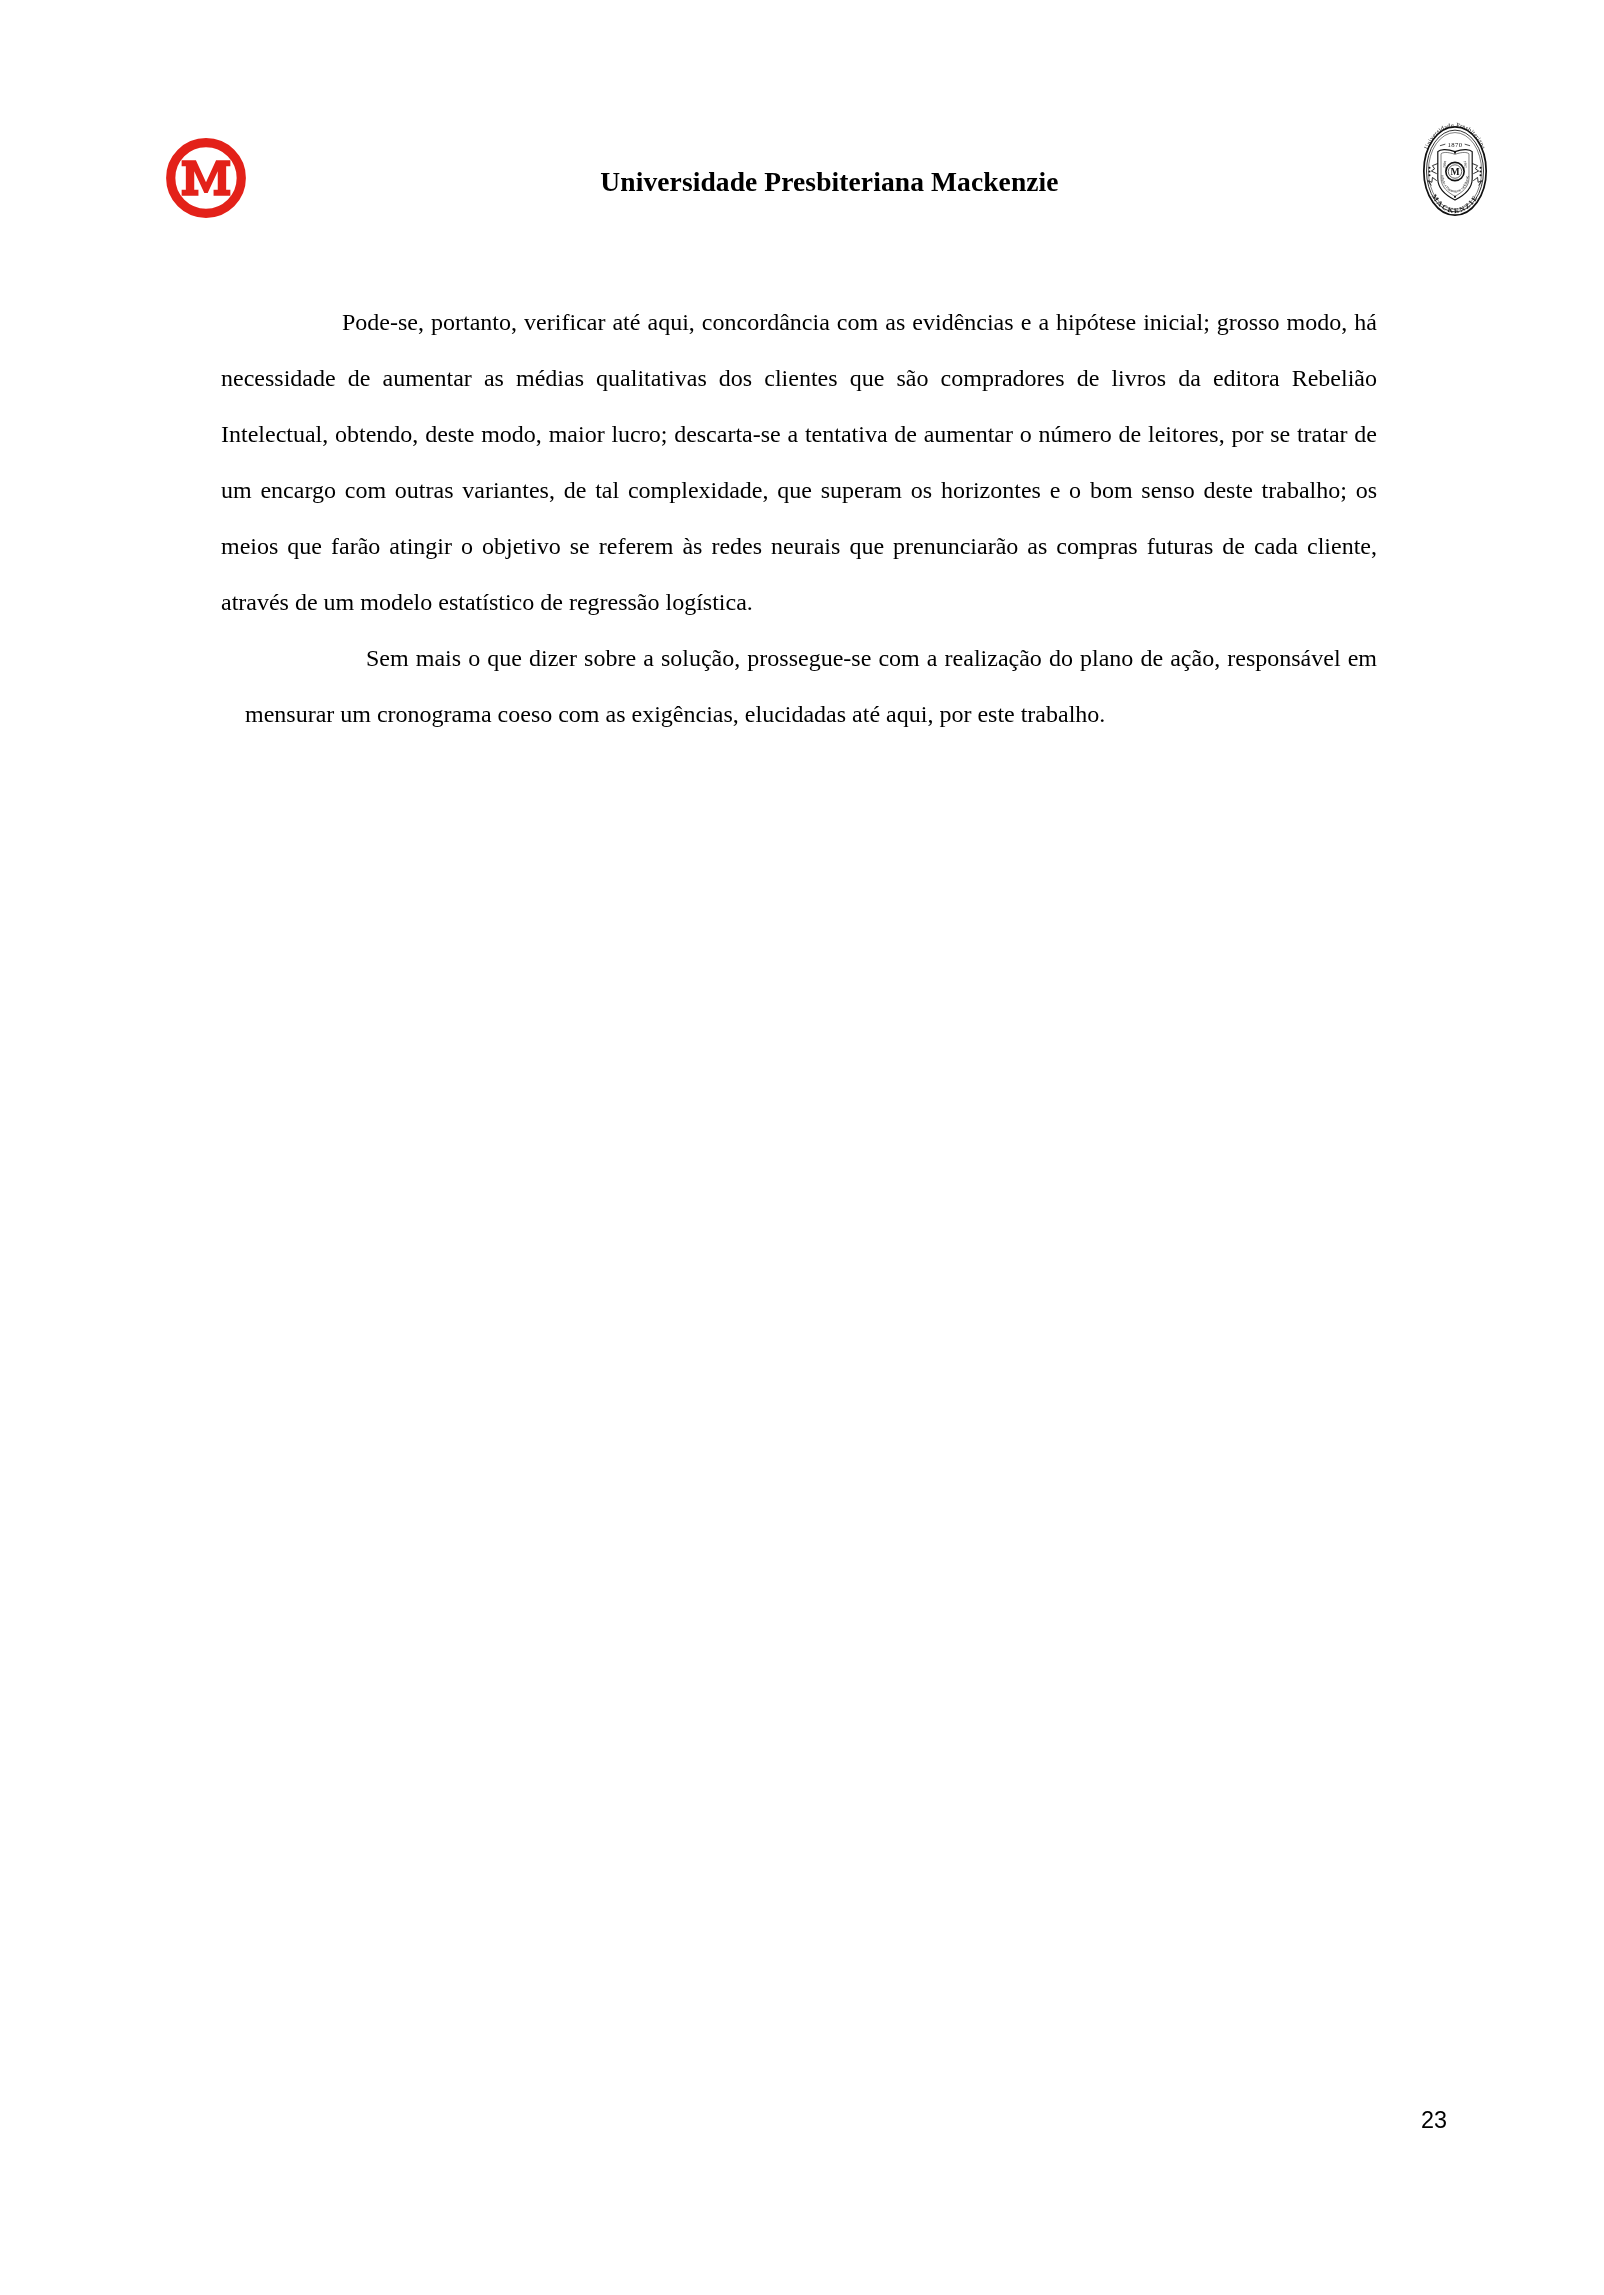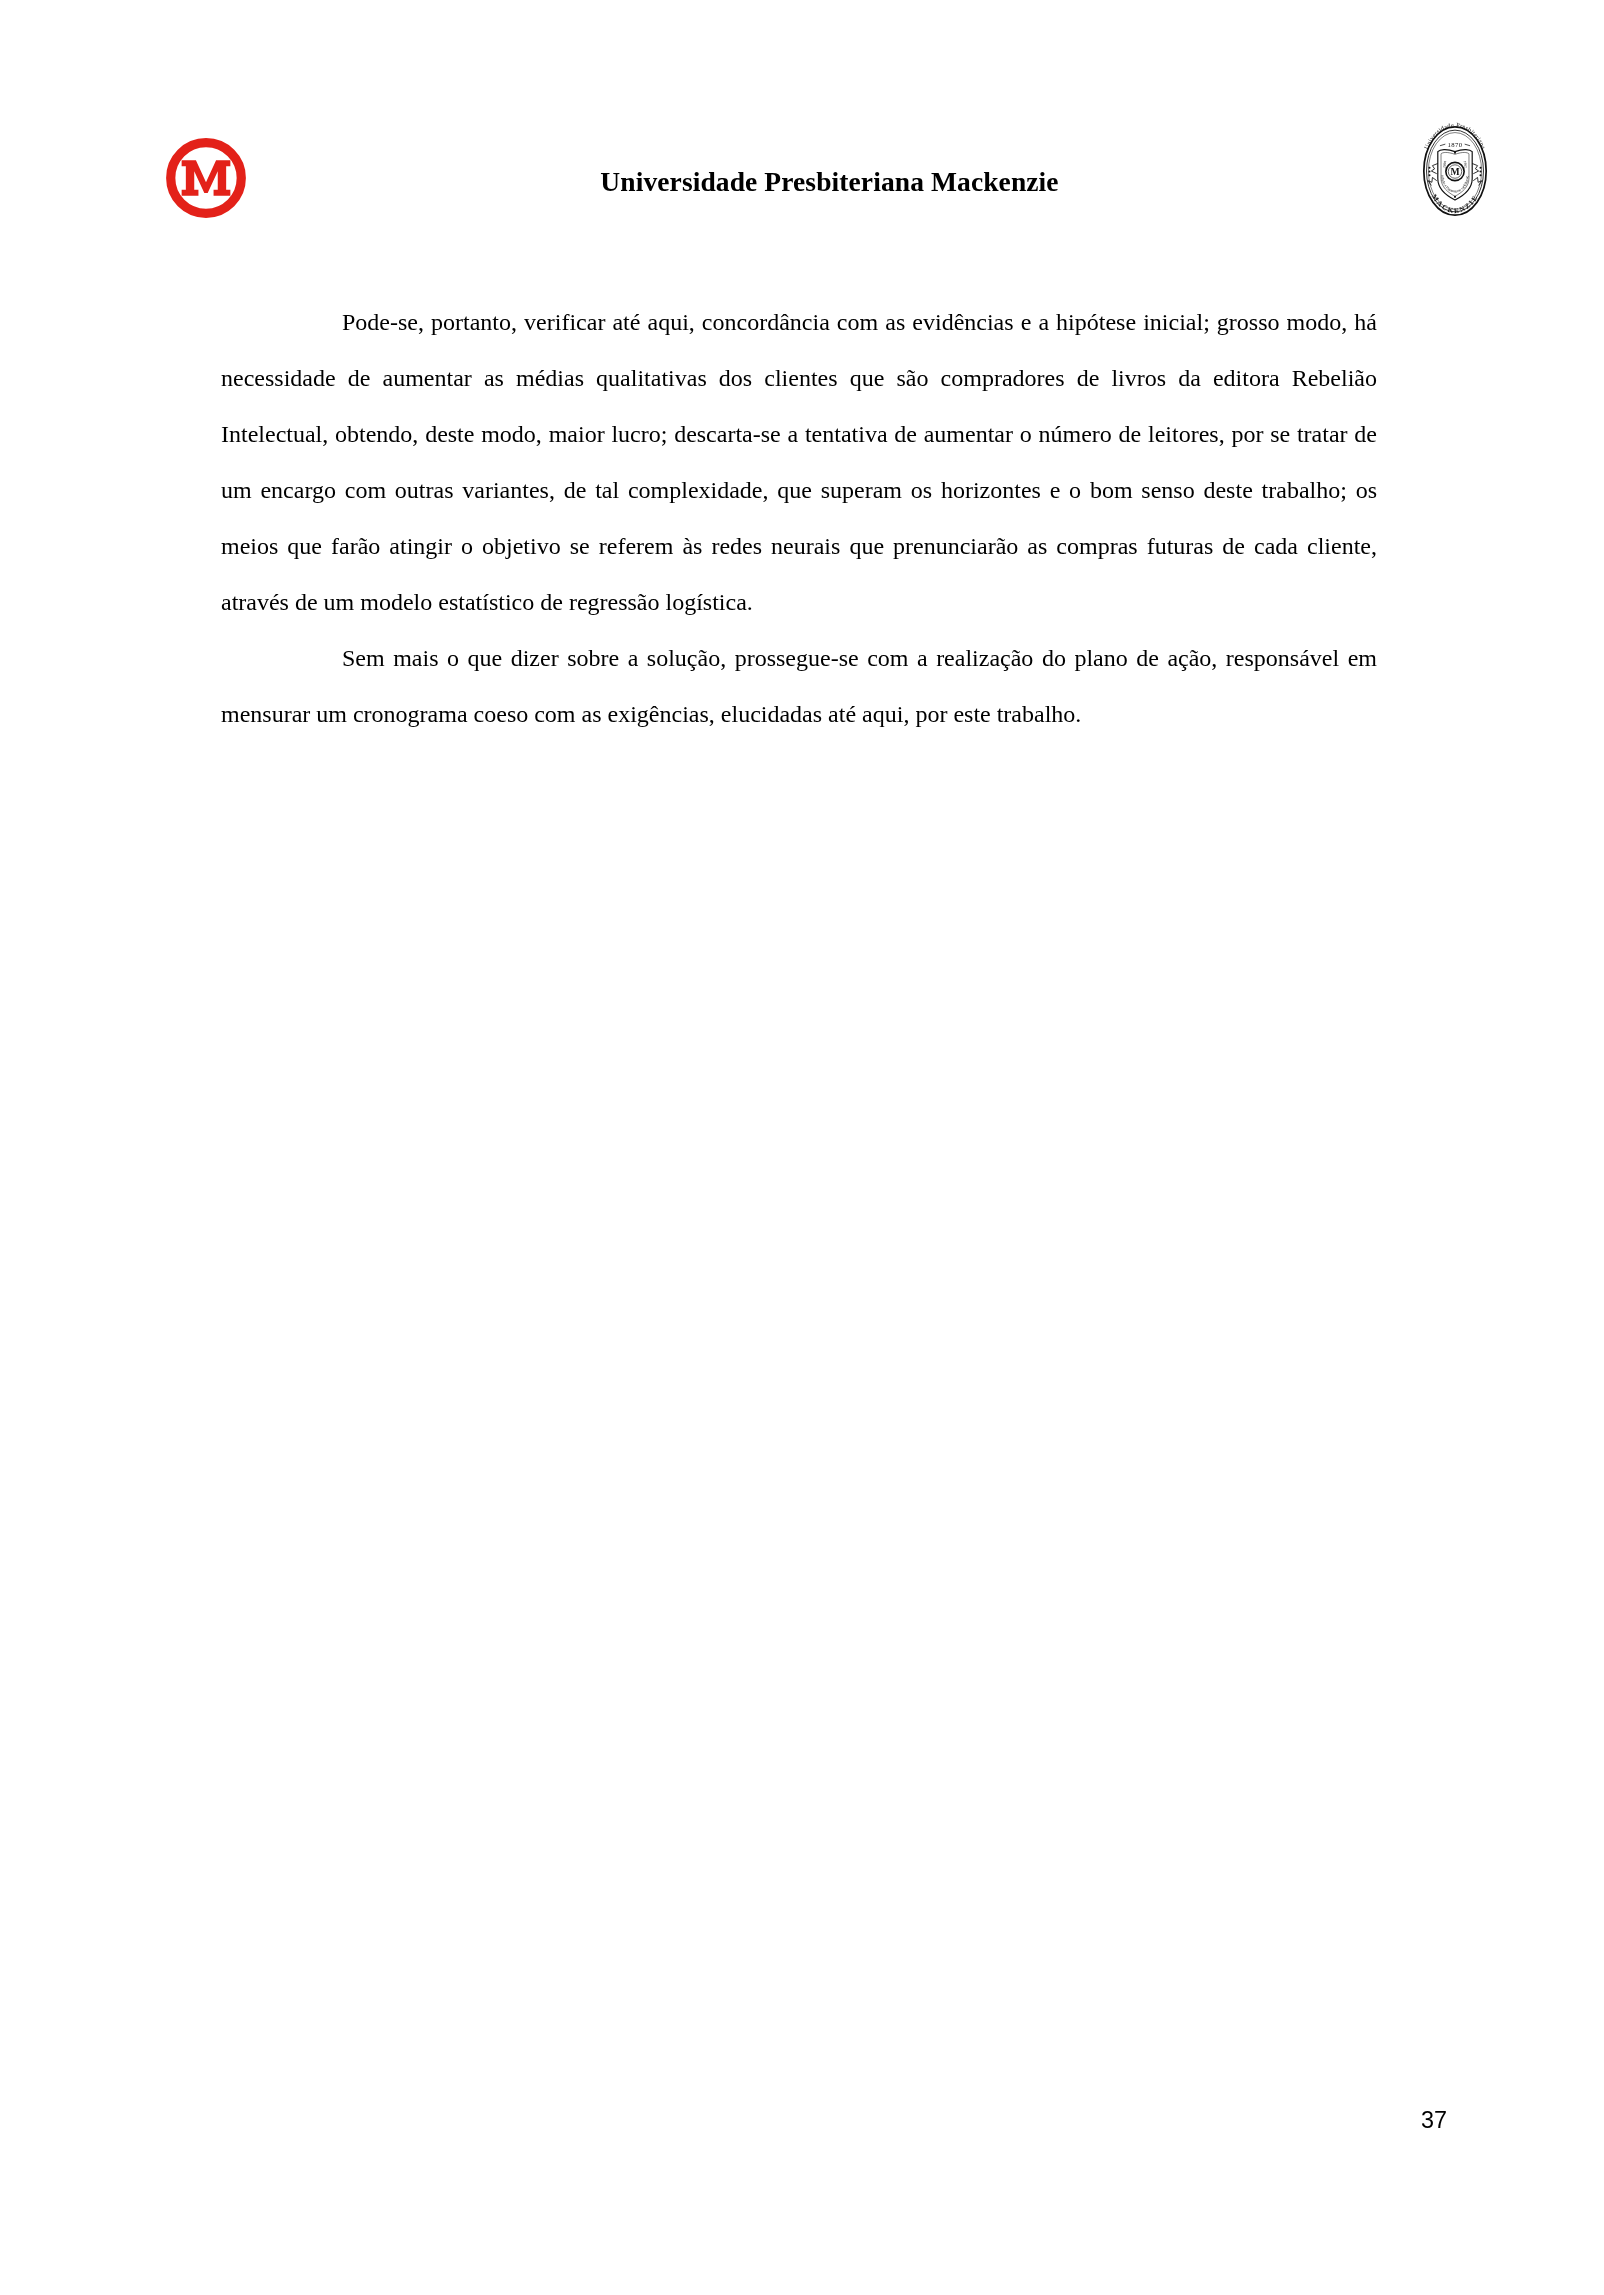--- a/index.html
+++ b/index.html
@@ -75,21 +75,21 @@
     margin: 0;
     font-family: "Liberation Serif", "DejaVu Serif", serif;
     font-size: 24px;
     line-height: 56px;
     text-align: justify;
     text-justify: inter-word;
     text-indent: 121px;
     color: #000000;
     hyphens: none;
   }
-  .para + .para { margin-top: 0; }
+  .para + .para { margin-top: 0; margin-left: 24px; }
 
   
   .page-number {
     position: absolute;
     left: 1399px;
     top: 2106px;
     width: 70px;
     text-align: center;
     font-family: "Liberation Sans", "DejaVu Sans", sans-serif;
     font-size: 23.4px;
@@ -172,16 +172,16 @@
         <path d="M114 122 l8 -6 l1 9 l7 -3 l-6 9" fill="none" stroke="#111111" stroke-width="1.6"></path>
       </svg>
     </div>
   </div>
 
   <div class="body-content">
     <p class="para">Pode-se, portanto, verificar até aqui, concordância com as evidências e a hipótese inicial; grosso modo, há necessidade de aumentar as médias qualitativas dos clientes que são compradores de livros da editora Rebelião Intelectual, obtendo, deste modo, maior lucro; descarta-se a tentativa de aumentar o número de leitores, por se tratar de um encargo com outras variantes, de tal complexidade, que superam os horizontes e o bom senso deste trabalho; os meios que farão atingir o objetivo se referem às redes neurais que prenunciarão as compras futuras de cada cliente, através de um modelo estatístico de regressão logística.</p>
     <p class="para">Sem mais o que dizer sobre a solução, prossegue-se com a realização do plano de ação, responsável em mensurar um cronograma coeso com as exigências, elucidadas até aqui, por este trabalho.</p>
   </div>
 
-  <div class="page-number">37</div>
+  <div class="page-number">23</div>
 
 </div>
 
 
 </body></html>

